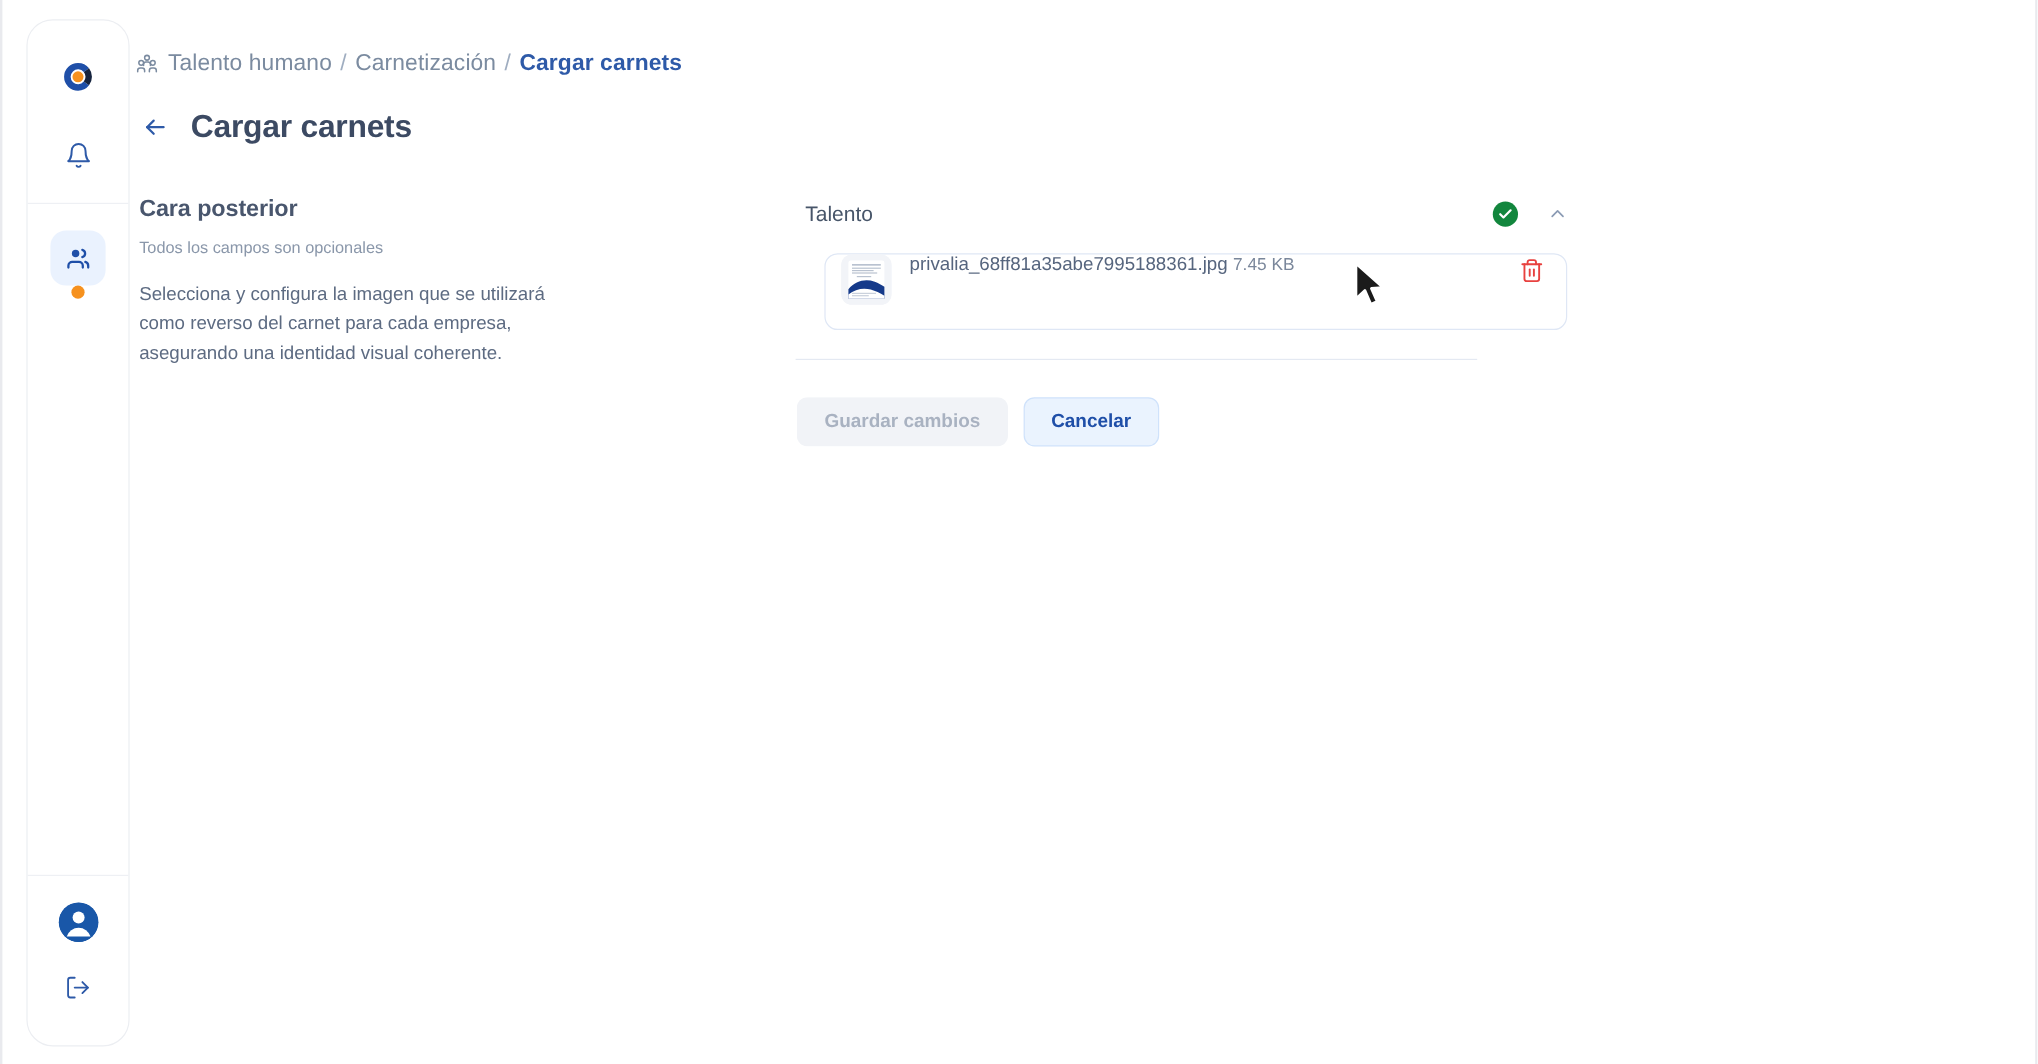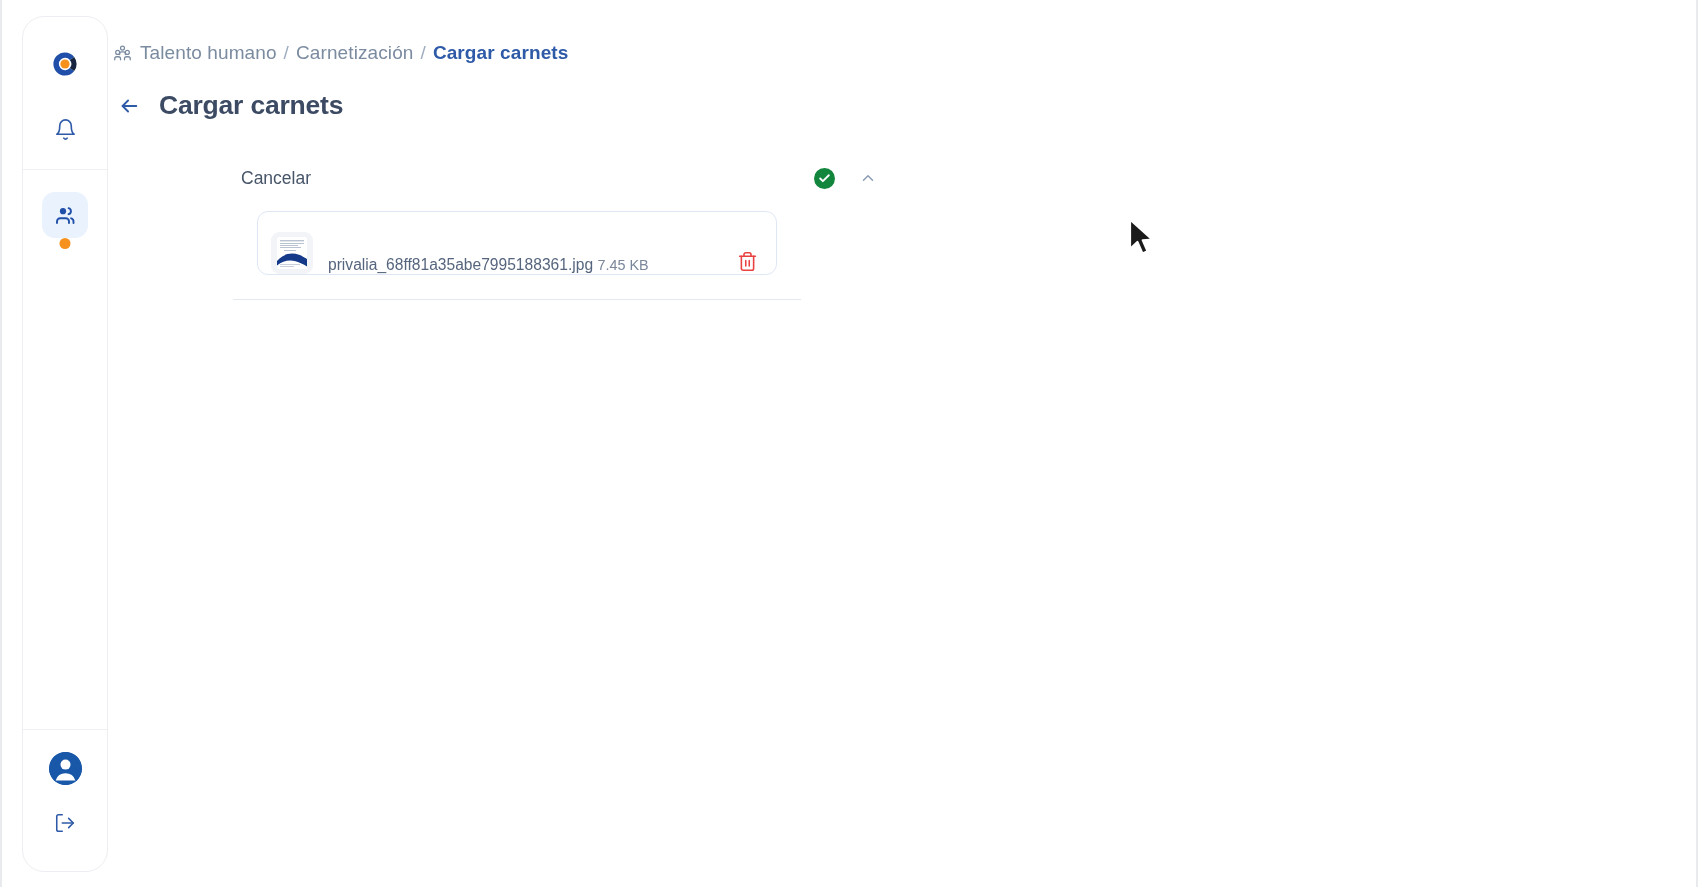--- a/index.html
+++ b/index.html
@@ -222,27 +222,27 @@
 
   .chev-btn {
     width: 22px; height: 22px;
     display: flex; align-items: center; justify-content: center;
     cursor: pointer;
   }
 
   .file-card {
     margin-top: 18px;
     margin-left: 24px;
-    width: 520px;
+    width: 619px;
     height: 64px;
     border: 1px solid #dfe7f5;
     border-radius: 11px;
     background: #ffffff;
     display: flex;
-    align-items: flex-end;
+    align-items: flex-start;
     padding: 0 16px 0 13px;
   }
 
   .file-thumb {
     width: 42px; height: 42px;
     border-radius: 9px;
     background: #f2f4f8;
     flex: none;
     overflow: hidden;
     display: flex; align-items: center; justify-content: center;
@@ -406,25 +406,30 @@
         <svg width="22" height="22" viewBox="0 0 24 24" fill="none" stroke="#2e5aa8" stroke-width="2" stroke-linecap="round" stroke-linejoin="round" aria-hidden="true">
           <line x1="20" y1="12" x2="5" y2="12"></line>
           <polyline points="11 18 5 12 11 6"></polyline>
         </svg>
       </span>
       <h1 class="page-title">Cargar carnets</h1>
     </div>
 
     <div class="content">
 
+      <section class="desc-col">
+        <h2 class="sect-title">Cara posterior</h2>
+        <p class="sect-sub">Todos los campos son opcionales</p>
+        <p class="sect-body">Selecciona y configura la imagen que se utilizará como reverso del carnet para cada empresa, asegurando una identidad visual coherente.</p>
+      </section>
 
       <section class="panel-col">
 
         <div class="panel-head">
-          <span class="panel-head-label">Cancelar</span>
+          <span class="panel-head-label">Talento</span>
           <span class="panel-head-right">
             <span class="check-badge">
               <svg width="13" height="13" viewBox="0 0 24 24" fill="none" stroke="#ffffff" stroke-width="3.4" stroke-linecap="round" stroke-linejoin="round" aria-hidden="true">
                 <polyline points="20 6 9 17 4 12"></polyline>
               </svg>
             </span>
             <span class="chev-btn">
               <svg width="18" height="18" viewBox="0 0 24 24" fill="none" stroke="#8b9bb4" stroke-width="1.9" stroke-linecap="round" stroke-linejoin="round" aria-hidden="true">
                 <polyline points="18 15 12 9 6 15"></polyline>
               </svg>
@@ -465,20 +470,24 @@
               <path d="M19 6v14a2 2 0 0 1-2 2H7a2 2 0 0 1-2-2V6m3 0V4a2 2 0 0 1 2-2h4a2 2 0 0 1 2 2v2"></path>
               <line x1="10" y1="11" x2="10" y2="17"></line>
               <line x1="14" y1="11" x2="14" y2="17"></line>
             </svg>
           </span>
 
         </div>
 
         <div class="divider"></div>
 
+        <div class="actions">
+          <button class="btn btn-disabled" disabled="">Guardar cambios</button>
+          <button class="btn btn-secondary">Cancelar</button>
+        </div>
 
       </section>
 
     </div>
 
   </main>
 
   <span class="cursor">
     <svg width="30" height="42" viewBox="0 0 30 42" aria-hidden="true">
       <path d="M2 1.5 L2 31 L9.4 24 L14.4 35.5 L19.6 33.2 L14.8 22.3 L24.5 21.6 Z" fill="#1b1b1b" stroke="#ffffff" stroke-width="2.2" stroke-linejoin="round"></path>

